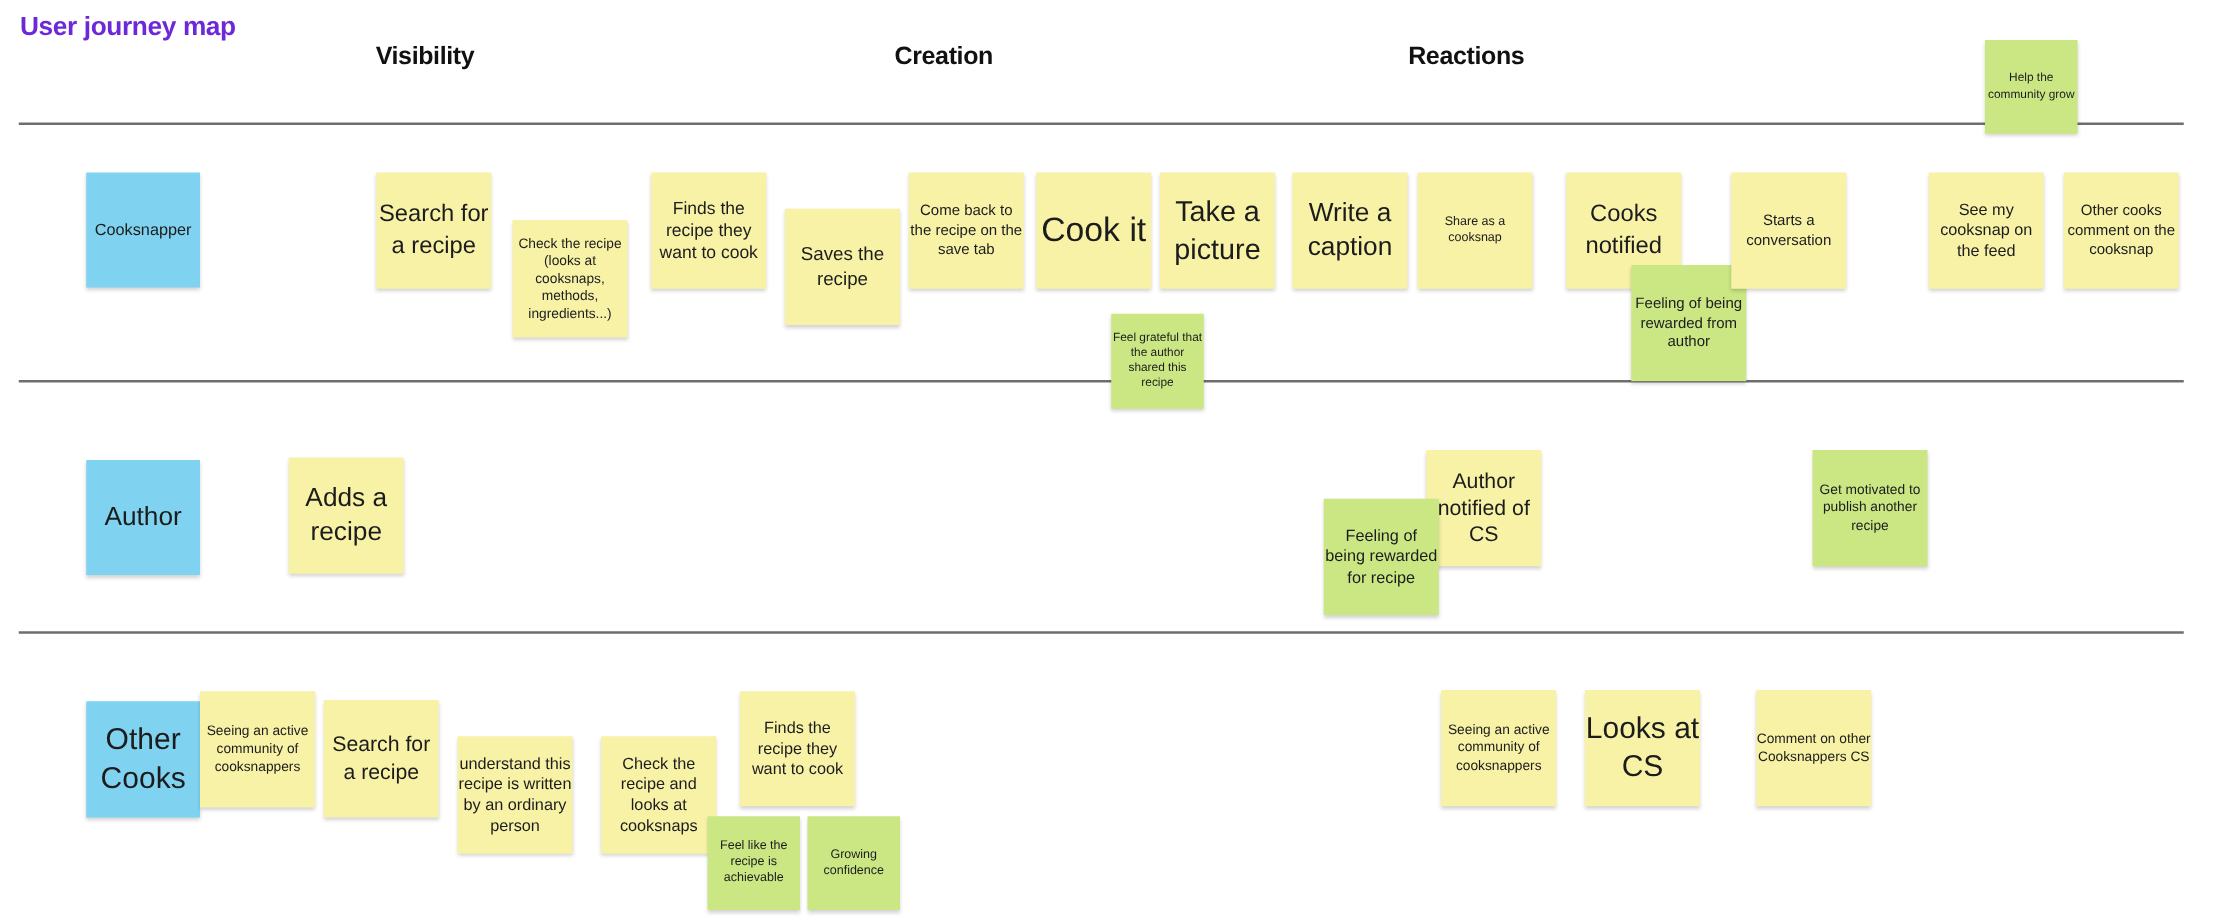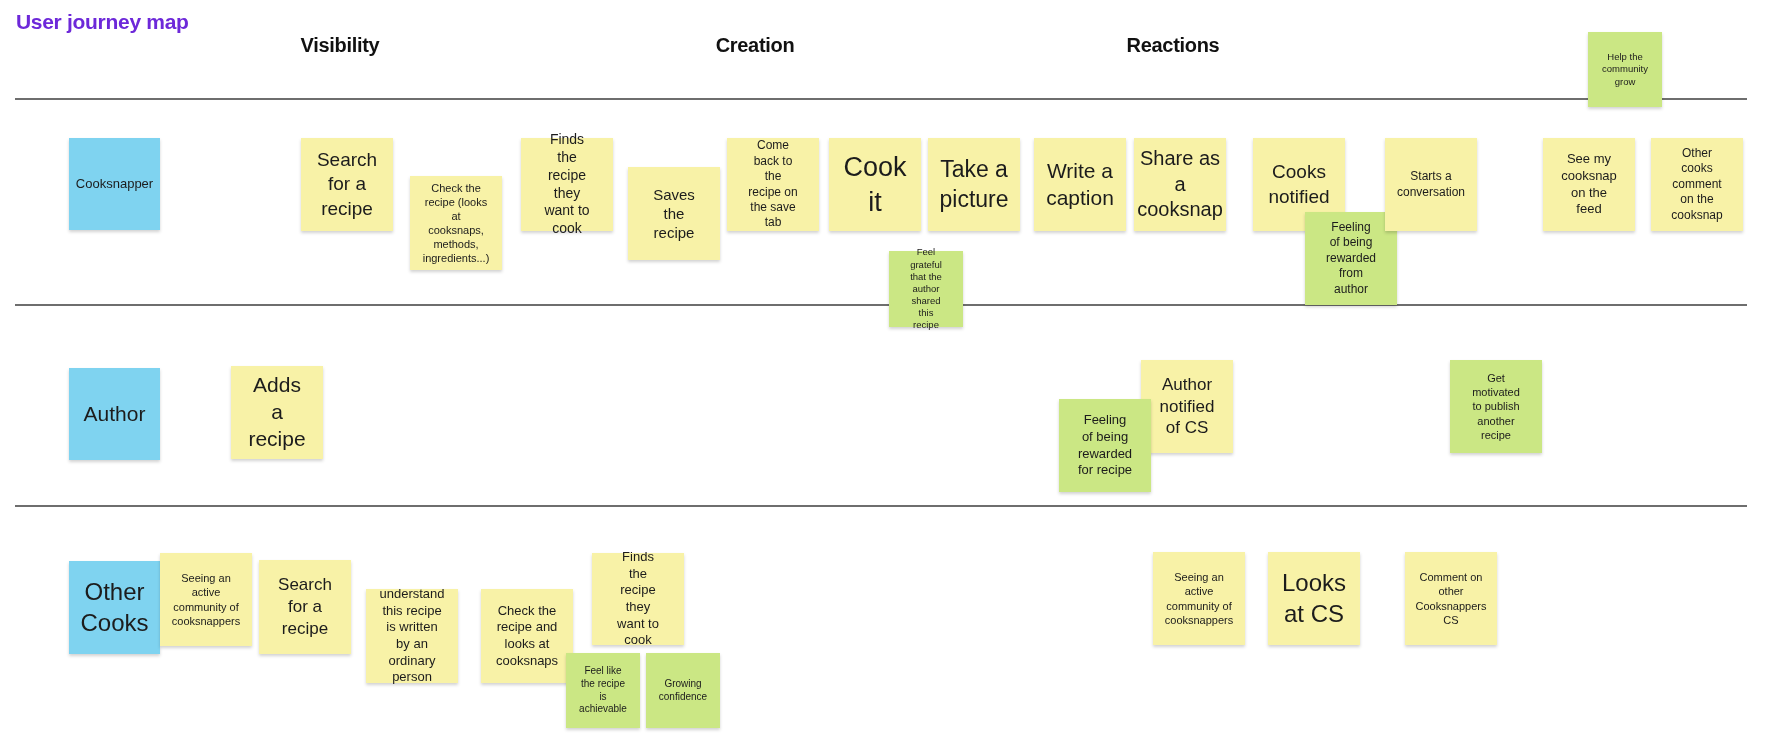--- a/index.html
+++ b/index.html
@@ -41,21 +41,21 @@
     height: 0;
     border-top: 2px solid #6E6E6E;
   }
   .note {
     position: absolute;
     box-sizing: border-box;
     display: flex;
     align-items: center;
     justify-content: center;
     text-align: center;
-    padding: 4px 21px;
+    padding: 4px 0;
     line-height: 1.28;
     color: #1C1C1C;
     box-shadow: 0 2px 3px rgba(0,0,0,0.18);
     word-break: normal;
   }
   .note.step   { background: #F8F2A7; }
   .note.feeling{ background: #CBE784; }
   .note.actor  { background: #7FD3F0; margin-left: 48px; }
 </style>
 </head>
@@ -72,21 +72,21 @@
     <div class="col-header" style="left: 1173px; top: 34px;">Reactions</div>
     <div class="note actor" style="left: 21px; top: 138px; width: 91px; height: 92px; font-size: 13px;">Cooksnapper</div>
     <div class="note step" style="left: 301px; top: 138px; width: 92px; height: 93px; font-size: 19px;">Search for a recipe</div>
     <div class="note step" style="left: 410px; top: 176px; width: 92px; height: 94px; font-size: 11px;">Check the recipe (looks at cooksnaps, methods, ingredients...)</div>
     <div class="note step" style="left: 521px; top: 138px; width: 92px; height: 93px; font-size: 14px;">Finds the recipe they want to cook</div>
     <div class="note step" style="left: 628px; top: 167px; width: 92px; height: 93px; font-size: 15px;">Saves the recipe</div>
     <div class="note step" style="left: 727px; top: 138px; width: 92px; height: 93px; font-size: 12px;">Come back to the recipe on the save tab</div>
     <div class="note step" style="left: 829px; top: 138px; width: 92px; height: 93px; font-size: 27px;">Cook it</div>
     <div class="note step" style="left: 928px; top: 138px; width: 92px; height: 93px; font-size: 23px;">Take a picture</div>
     <div class="note step" style="left: 1034px; top: 138px; width: 92px; height: 93px; font-size: 21px;">Write a caption</div>
-    <div class="note step" style="left: 1134px; top: 138px; width: 92px; height: 93px; font-size: 20px;">Share as a cooksnap</div>
+    <div class="note step" style="left: 1134px; top: 138px; width: 92px; height: 93px; font-size: 10px;">Share as a cooksnap</div>
     <div class="note step" style="left: 1253px; top: 138px; width: 92px; height: 93px; font-size: 19px;">Cooks notified</div>
     <div class="note feeling" style="left: 1305px; top: 212px; width: 92px; height: 93px; font-size: 12px;">Feeling of being rewarded from author</div>
     <div class="note step" style="left: 1385px; top: 138px; width: 92px; height: 93px; font-size: 12px;">Starts a conversation</div>
     <div class="note step" style="left: 1543px; top: 138px; width: 92px; height: 93px; font-size: 13px;">See my cooksnap on the feed</div>
     <div class="note step" style="left: 1651px; top: 138px; width: 92px; height: 93px; font-size: 12px;">Other cooks comment on the cooksnap</div>
     <div class="note feeling" style="left: 889px; top: 251px; width: 74px; height: 76px; font-size: 9.5px;">Feel grateful that the author shared this recipe</div>
     <div class="note feeling" style="left: 1588px; top: 32px; width: 74px; height: 75px; font-size: 9.5px;">Help the community grow</div>
     <div class="note actor" style="left: 21px; top: 368px; width: 91px; height: 92px; font-size: 21px;">Author</div>
     <div class="note step" style="left: 231px; top: 366px; width: 92px; height: 93px; font-size: 21px;">Adds a recipe</div>
     <div class="note step" style="left: 1141px; top: 360px; width: 92px; height: 93px; font-size: 17px;">Author notified of CS</div>

